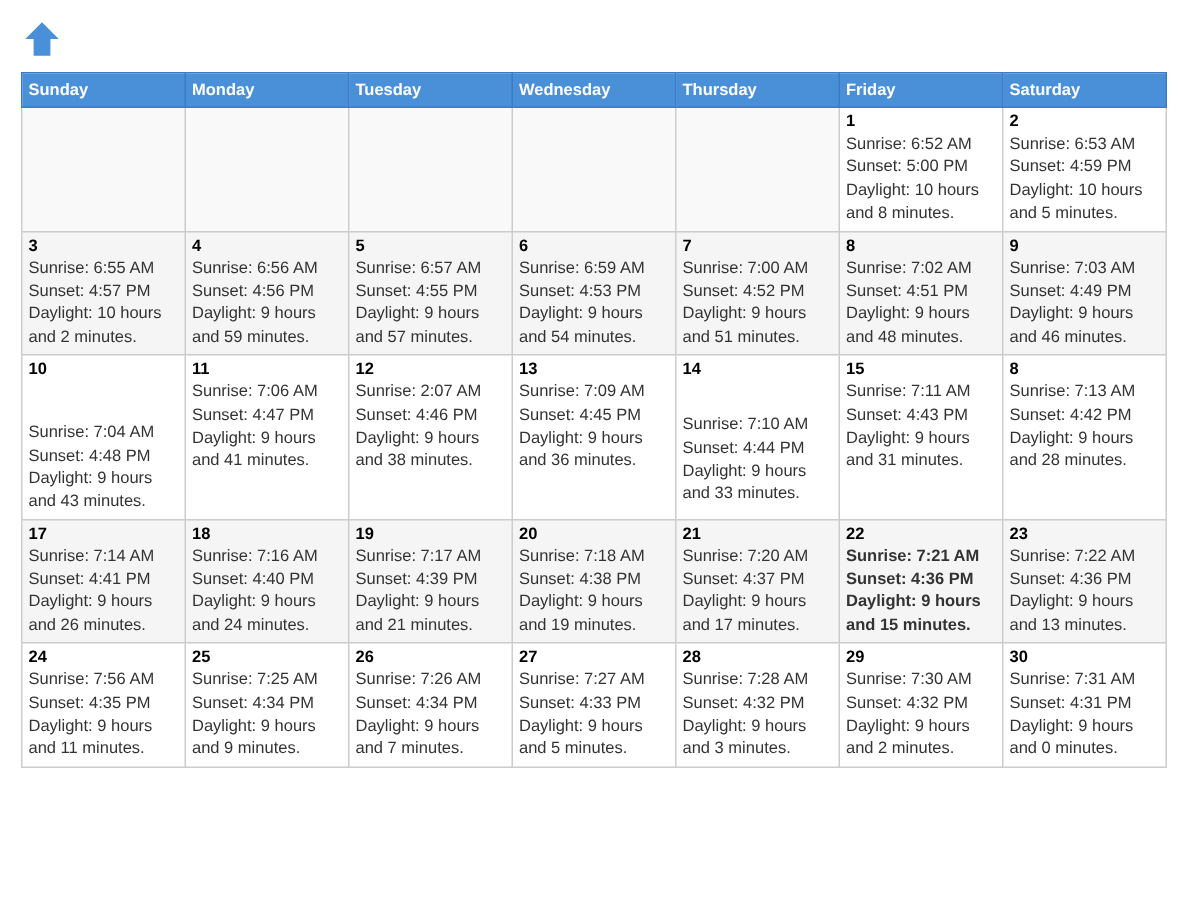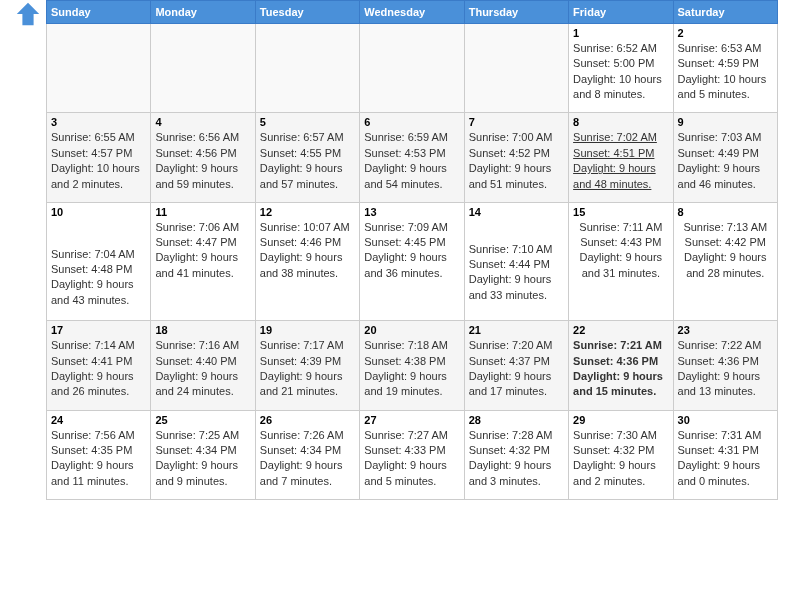--- a/index.html
+++ b/index.html
@@ -6,23 +6,23 @@
     body {
       font-family: Arial, sans-serif;
       background: #fff;
       width: 792px;
       height: 612px;
       overflow: hidden;
     }
     .page {
       width: 792px;
       height: 500px;
-      padding: 0 14px;
+      padding: 12px 14px;
       display: flex;
-      flex-direction: row;
+      flex-direction: column;
     }
     .header {
       display: flex;
       justify-content: space-between;
       align-items: flex-start;
       margin-bottom: 8px;
     }
     .logo {
       display: flex;
       align-items: center;
@@ -178,21 +178,21 @@
           </td>
           <td>
             <div class="day-num">7</div>
             <div class="day-info" style="white-space: pre-line;">Sunrise: 7:00 AM
 Sunset: 4:52 PM
 Daylight: 9 hours
 and 51 minutes.</div>
           </td>
           <td>
             <div class="day-num">8</div>
-            <div class="day-info" style="white-space: pre-line; text-decoration: underline;">Sunrise: 7:02 AM
+            <div class="day-info" style="white-space: pre-line;">Sunrise: 7:02 AM
 Sunset: 4:51 PM
 Daylight: 9 hours
 and 48 minutes.</div>
           </td>
           <td>
             <div class="day-num">9</div>
             <div class="day-info" style="white-space: pre-line;">Sunrise: 7:03 AM
 Sunset: 4:49 PM
 Daylight: 9 hours
 and 46 minutes.</div>
@@ -208,49 +208,49 @@
           </td>
           <td>
             <div class="day-num">11</div>
             <div class="day-info" style="white-space: pre-line;">Sunrise: 7:06 AM
 Sunset: 4:47 PM
 Daylight: 9 hours
 and 41 minutes.</div>
           </td>
           <td>
             <div class="day-num">12</div>
-            <div class="day-info" style="white-space: pre-line;">Sunrise: 10:07 AM
+            <div class="day-info" style="white-space: pre-line;">Sunrise: 2:07 AM
 Sunset: 4:46 PM
 Daylight: 9 hours
 and 38 minutes.</div>
           </td>
           <td>
             <div class="day-num">13</div>
             <div class="day-info" style="white-space: pre-line;">Sunrise: 7:09 AM
 Sunset: 4:45 PM
 Daylight: 9 hours
 and 36 minutes.</div>
           </td>
           <td>
             <div class="day-num">14</div>
             <div class="day-info" style="white-space: pre-line; margin-top: 24px;">Sunrise: 7:10 AM
 Sunset: 4:44 PM
 Daylight: 9 hours
 and 33 minutes.</div>
           </td>
           <td>
             <div class="day-num">15</div>
-            <div class="day-info" style="white-space: pre-line; text-align: center;">Sunrise: 7:11 AM
+            <div class="day-info" style="white-space: pre-line;">Sunrise: 7:11 AM
 Sunset: 4:43 PM
 Daylight: 9 hours
 and 31 minutes.</div>
           </td>
           <td>
             <div class="day-num">8</div>
-            <div class="day-info" style="white-space: pre-line; text-align: center;">Sunrise: 7:13 AM
+            <div class="day-info" style="white-space: pre-line;">Sunrise: 7:13 AM
 Sunset: 4:42 PM
 Daylight: 9 hours
 and 28 minutes.</div>
           </td>
         </tr>
         <tr>
           <td>
             <div class="day-num">17</div>
             <div class="day-info" style="white-space: pre-line;">Sunrise: 7:14 AM
 Sunset: 4:41 PM

